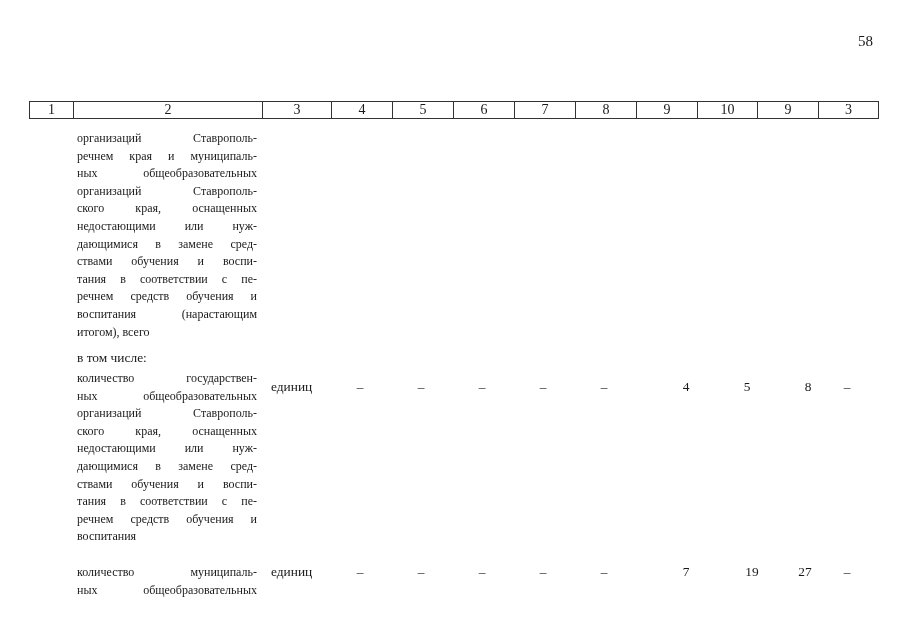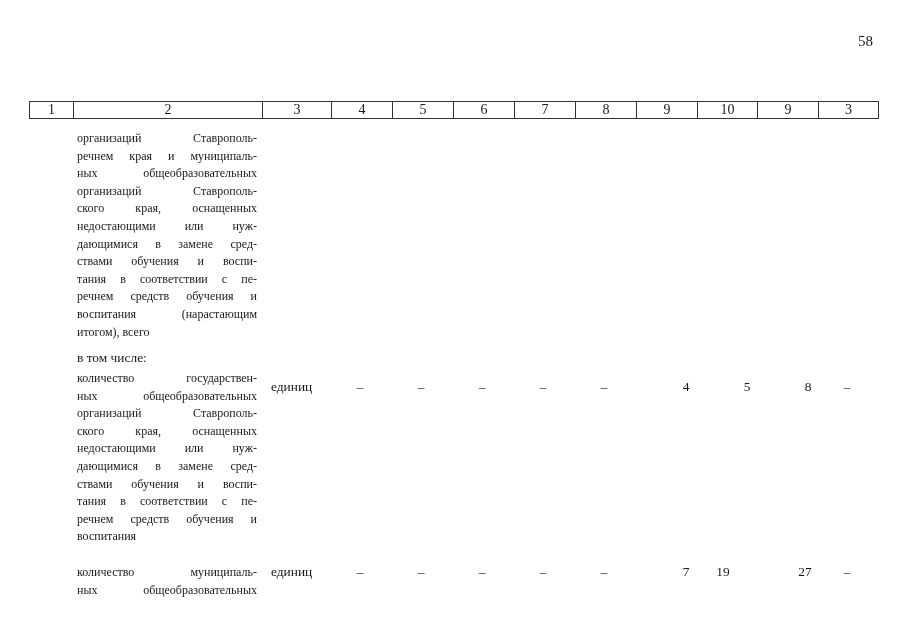--- a/index.html
+++ b/index.html
@@ -154,15 +154,15 @@
   <span class="line">количество   муниципаль-</span>
   <span class="line">ных общеобразовательных</span>
 </div>
 <div class="unit" style="top:564px;">единиц</div>
 <div class="cell" style="top:564px; left:340px;">–</div>
 <div class="cell" style="top:564px; left:401px;">–</div>
 <div class="cell" style="top:564px; left:462px;">–</div>
 <div class="cell" style="top:564px; left:523px;">–</div>
 <div class="cell" style="top:564px; left:584px;">–</div>
 <div class="cell" style="top:564px; left:666px;">7</div>
-<div class="cell" style="top:564px; left:703px;">19</div>
+<div class="cell" style="top:564px; left:732px;">19</div>
 <div class="cell" style="top:564px; left:785px;">27</div>
 <div class="cell" style="top:564px; left:827px;">–</div>
 
 </body></html>

